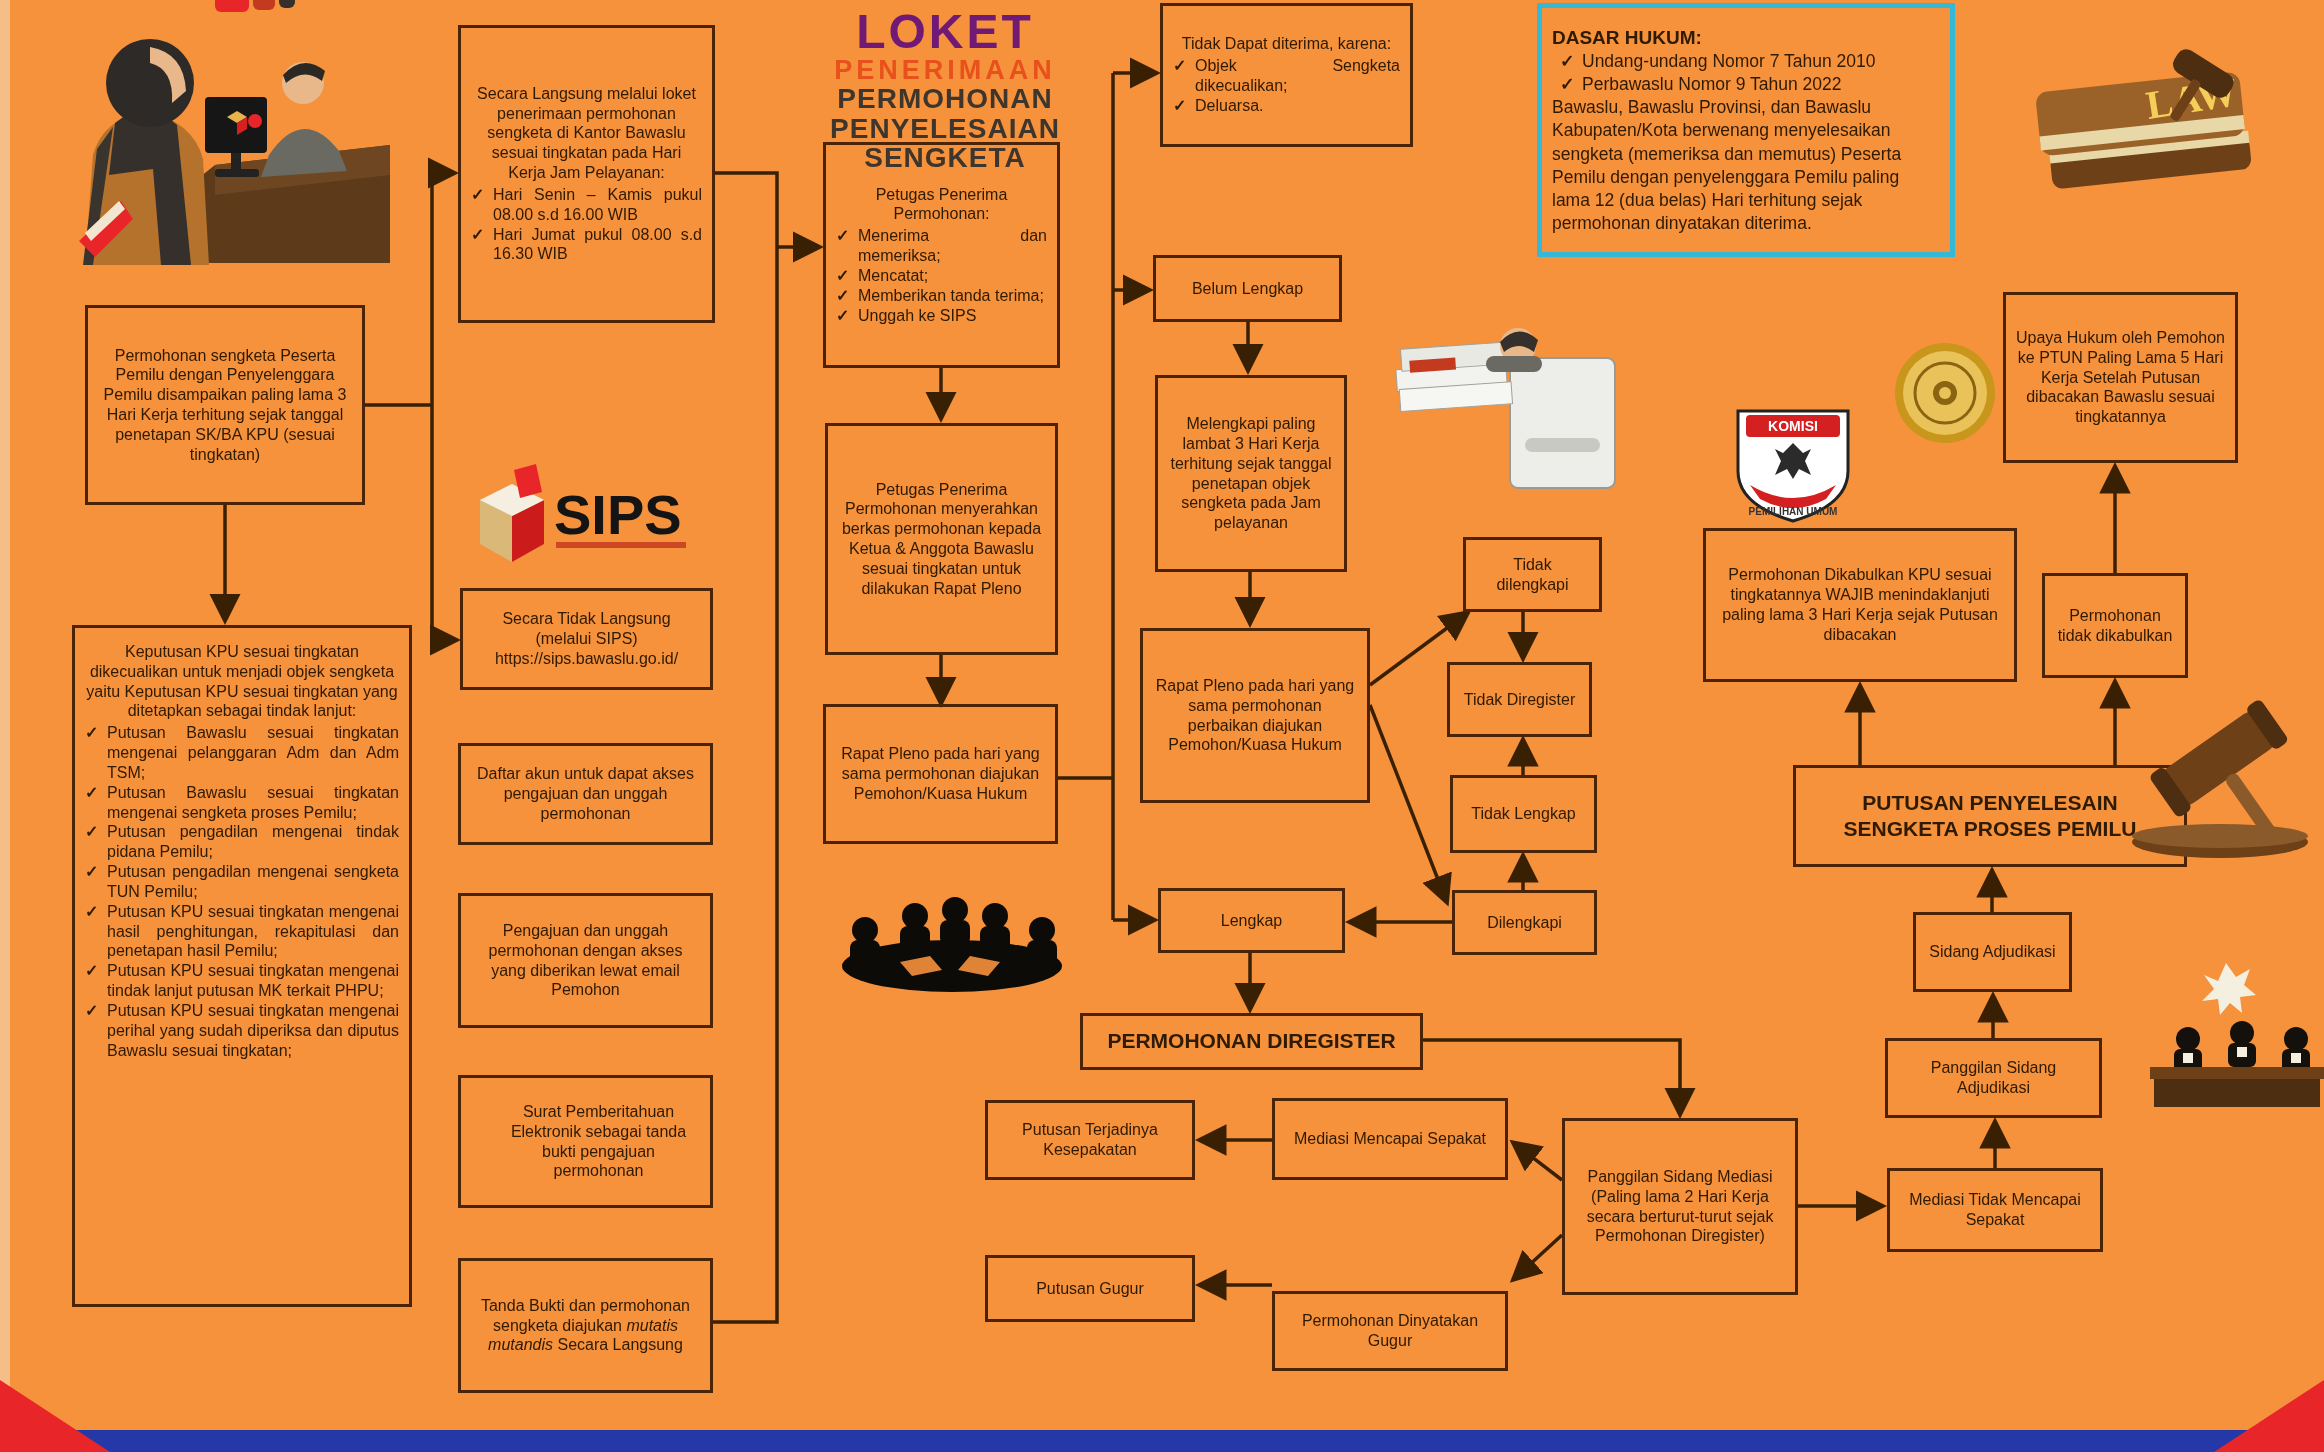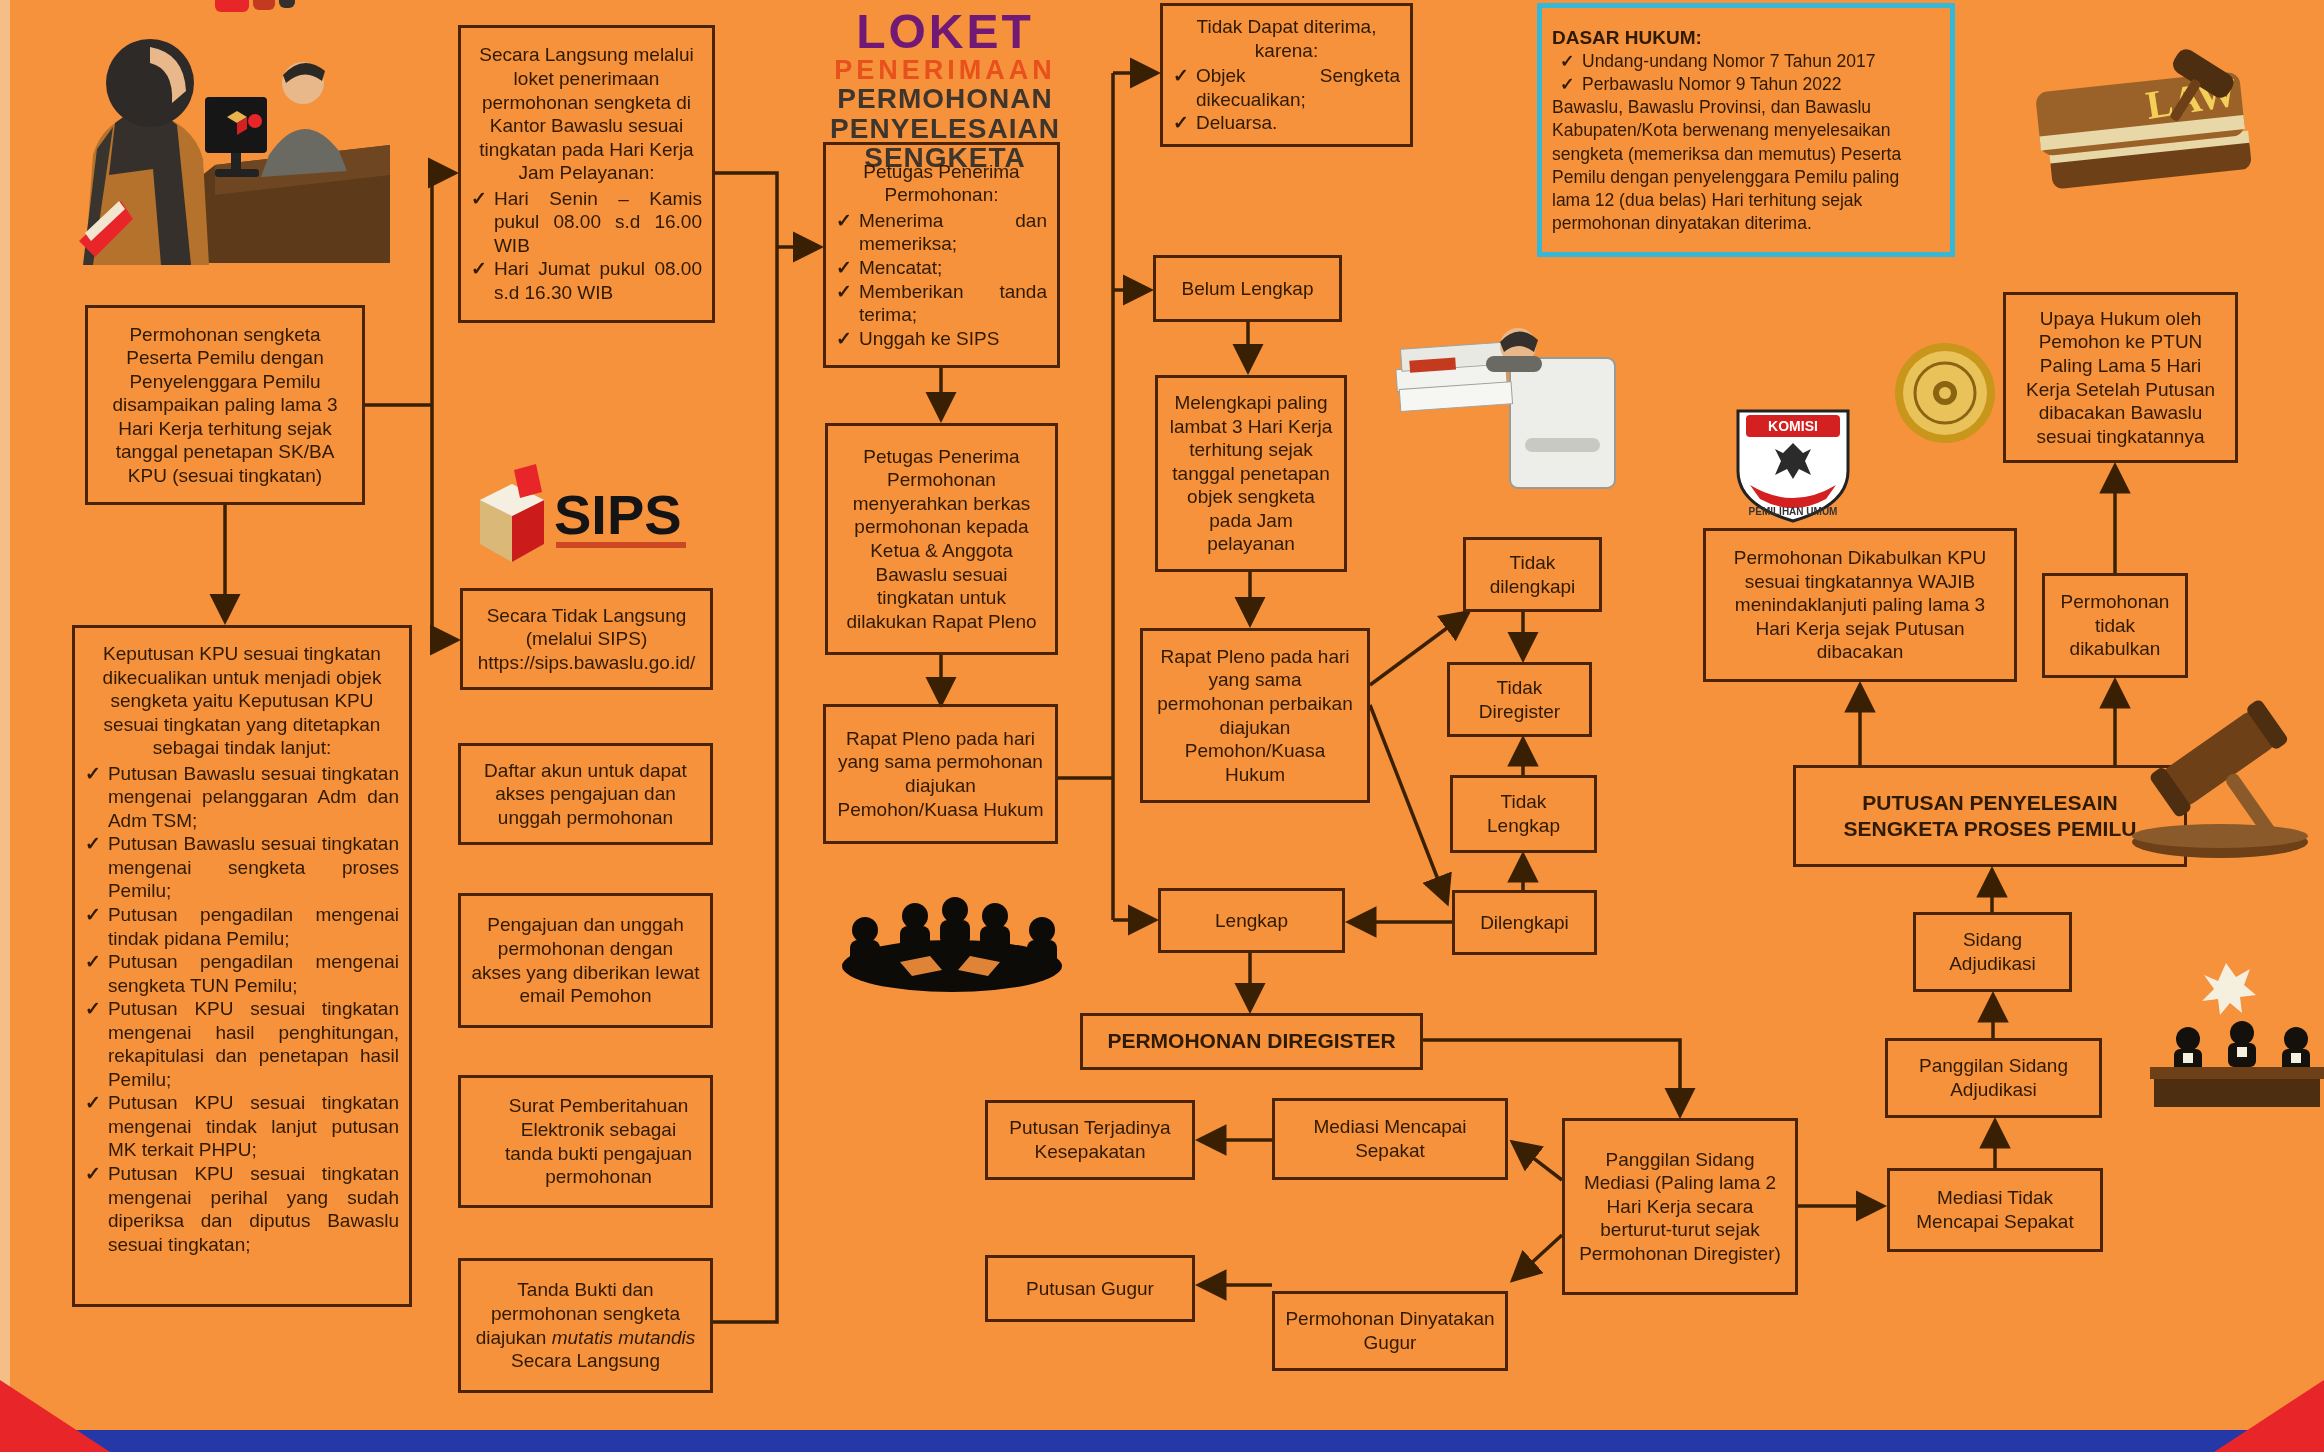--- a/index.html
+++ b/index.html
@@ -1,21 +1,21 @@
 <!DOCTYPE html>
 <html><head>
 <meta charset="utf-8">
 <style>
   html,body{margin:0;padding:0;background:#888;}
   #canvas{position:relative;width:2324px;height:1452px;background:#F6913C;
     font-family:"Liberation Sans",sans-serif;color:#2F1A02;overflow:hidden;}
   #arrows{position:absolute;left:0;top:0;width:2324px;height:1452px;pointer-events:none;z-index:1;}
   .box{position:absolute;border:3px solid #4A2405;box-sizing:border-box;z-index:2;
     display:flex;flex-direction:column;align-items:center;justify-content:center;
-    text-align:center;padding:6px 10px;font-size:19px;line-height:1.24;}
+    text-align:center;padding:6px 10px;font-size:16px;line-height:1.24;}
   .lst{align-items:stretch;text-align:left;}
   .bold{font-weight:bold;}
   .chk{display:flex;gap:7px;text-align:justify;}
   .chk .t{flex:0 0 15px;font-weight:bold;}
   .intro{text-align:center;margin-bottom:2px;}
   .title{position:absolute;z-index:2;text-align:center;font-weight:bold;line-height:1.02;}
   .t1{font-size:48px;color:#701a75;letter-spacing:3px;}
   .t2{font-size:27px;color:#E8511C;letter-spacing:4px;}
   .t3{font-size:28px;color:#3E352C;letter-spacing:1px;line-height:1.05;}
   .legal{border:5px solid #35B8D8;align-items:stretch;text-align:left;font-size:17.5px;line-height:1.32;}
@@ -312,21 +312,21 @@
     <span>Permohonan tidak dikabulkan</span>
   </div>
   <div class="box" style="left:2003px;top:292px;width:235px;height:171px;">
     <span>Upaya Hukum oleh Pemohon ke PTUN Paling Lama 5 Hari Kerja Setelah Putusan dibacakan Bawaslu sesuai tingkatannya</span>
   </div>
 
   <div class="box legal" style="left:1537px;top:3px;width:418px;height:254px;">
     <div class="h">DASAR HUKUM:</div>
     <div class="chk" style="padding-left:8px;">
         <span class="t">✓</span>
-        <span>Undang-undang Nomor 7 Tahun 2017</span>
+        <span>Undang-undang Nomor 7 Tahun 2010</span>
       </div>
     <div class="chk" style="padding-left:8px;">
         <span class="t">✓</span>
         <span>Perbawaslu Nomor 9 Tahun 2022</span>
       </div>
     <div>Bawaslu, Bawaslu Provinsi, dan Bawaslu Kabupaten/Kota berwenang menyelesaikan sengketa (memeriksa dan memutus) Peserta Pemilu dengan penyelenggara Pemilu paling lama 12 (dua belas) Hari terhitung sejak permohonan dinyatakan diterima.</div>
   </div>
 
   <div class="illu" style="left:55px;top:5px;width:335px;height:260px;">
     <svg width="335" height="260" viewBox="0 0 335 260">

